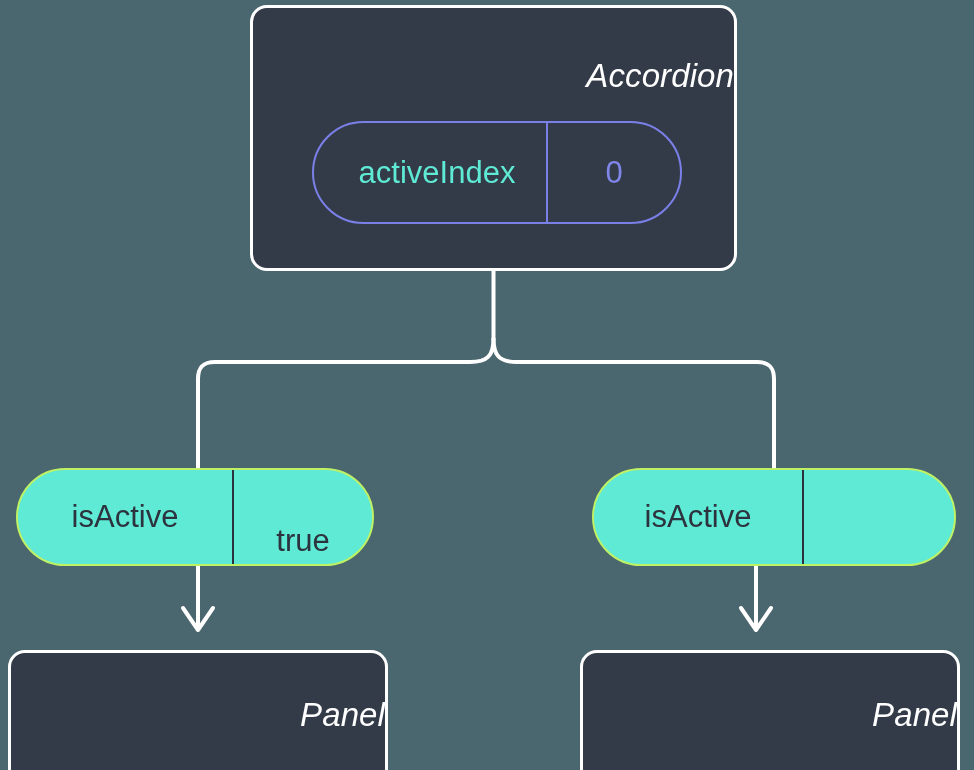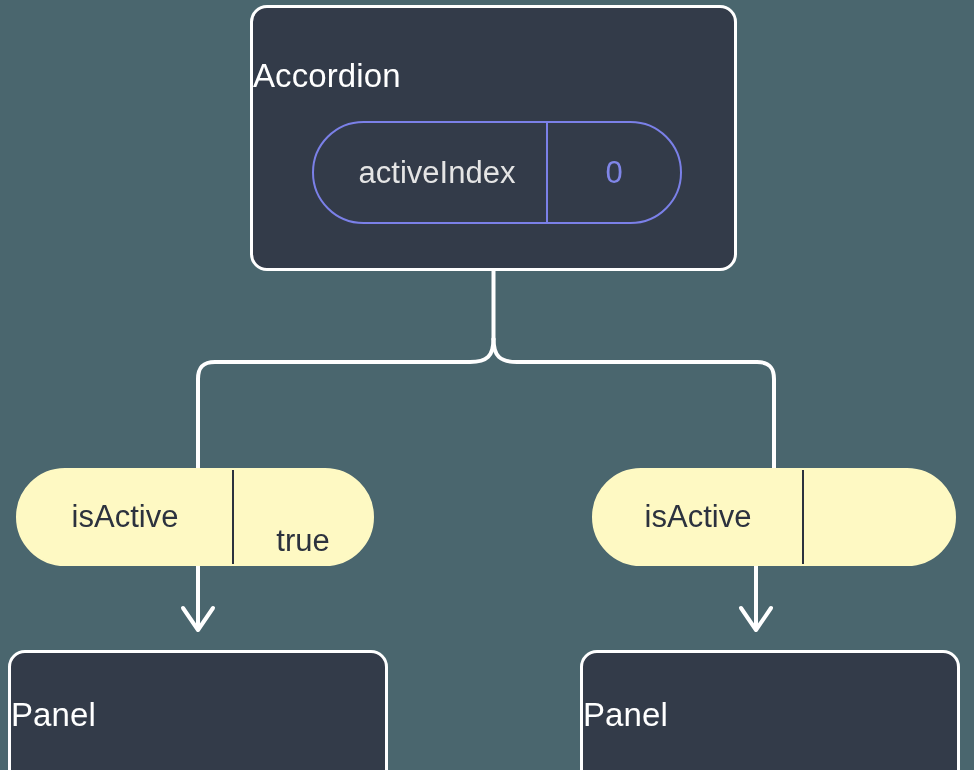--- a/index.html
+++ b/index.html
@@ -44,23 +44,24 @@
     width: 487px;
     height: 266px;
   }
   .node-title {
     position: absolute;
     left: 0;
     right: 0;
     color: #ffffff;
     font-size: 33px;
     font-weight: 400;
-    text-align: left;
+    text-align: right;
     letter-spacing: 0.1px;
     white-space: nowrap;
+    font-style: italic;
   }
   #accordion-node .node-title {
     top: 49px;
   }
   
   .pill-outline {
     position: absolute;
     display: flex;
     align-items: stretch;
     border: 2px solid #7b80e8;
@@ -72,43 +73,43 @@
     left: 59px;
     top: 113px;
     height: 103px;
     width: 370px;
   }
   .pill-outline .pill-key {
     display: flex;
     align-items: center;
     justify-content: center;
     flex: 0 0 234px;
-    color: #e5e5e5;
+    color: #5eead4;
     font-size: 31px;
     border-right: 2px solid #7b80e8;
     box-sizing: border-box;
     padding-left: 14px;
     white-space: nowrap;
   }
   .pill-outline .pill-value {
     display: flex;
     align-items: center;
     justify-content: center;
     flex: 1 1 auto;
     color: #8086e8;
     font-size: 31px;
     white-space: nowrap;
   }
   
   .pill-filled {
     position: absolute;
     display: flex;
     align-items: stretch;
-    background: #fef9c3;
-    border: 2px solid #fef9c3;
+    background: #5eead4;
+    border: 2px solid #bef264;
     border-radius: 999px;
     box-sizing: border-box;
     overflow: hidden;
   }
   .pill-filled .pill-key {
     display: flex;
     align-items: center;
     justify-content: center;
     color: #2c323e;
     font-size: 31px;

